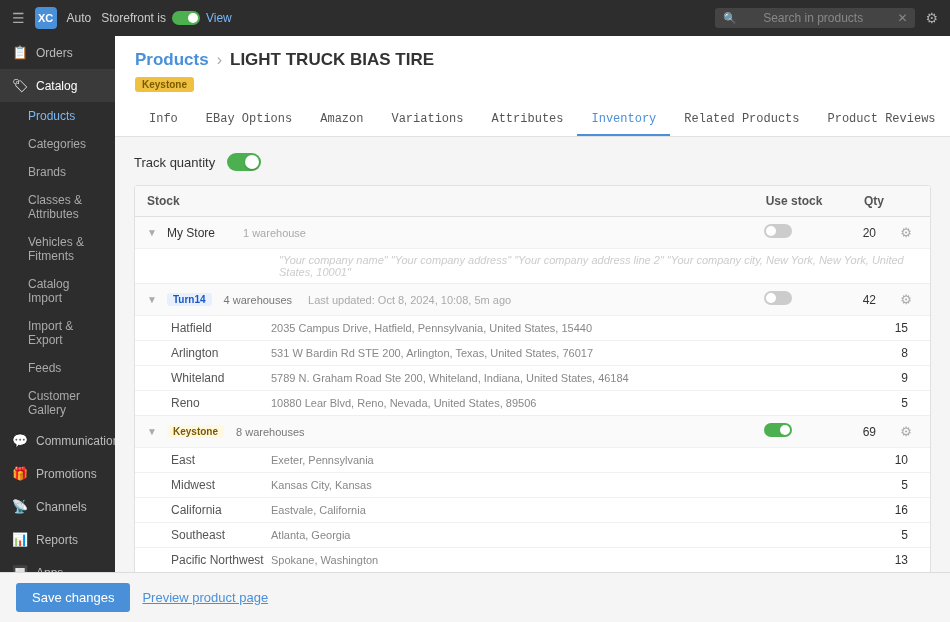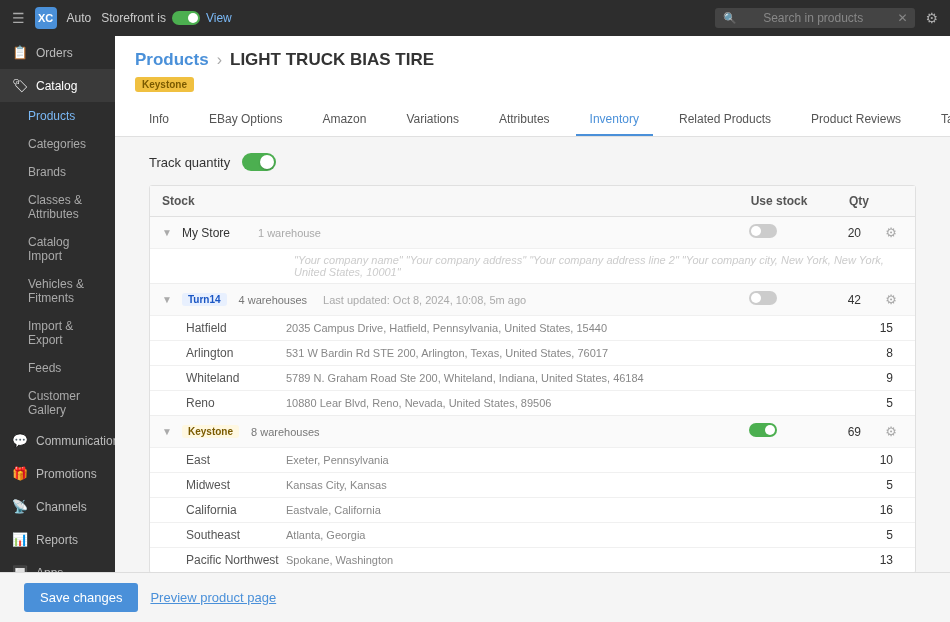--- a/index.html
+++ b/index.html
@@ -40,26 +40,26 @@
 
     
     .page-header { background: white; padding: 14px 20px 0 20px; border-bottom: 1px solid #e0e0e0; }
     .breadcrumb { display: flex; align-items: center; gap: 8px; margin-bottom: 6px; }
     .breadcrumb-products { color: #4a90d9; font-size: 17px; font-weight: 600; cursor: pointer; }
     .breadcrumb-sep { color: #aaa; font-size: 16px; }
     .breadcrumb-current { color: #333; font-size: 17px; font-weight: 600; }
     .keystone-badge { display: inline-block; background: #f0c040; color: #7a5a00; font-size: 10px; font-weight: 600; padding: 2px 7px; border-radius: 3px; margin-bottom: 8px; }
 
     
-    .tabs { display: flex; gap: 12px; margin-top: 4px; }
+    .tabs { display: flex; gap: 0; margin-top: 4px; font-family: Liberation Mono, monospace; }
     .tab { padding: 8px 14px; cursor: pointer; color: #555; font-size: 12px; border-bottom: 2px solid transparent; white-space: nowrap; }
     .tab.active { color: #4a90d9; border-bottom: 2px solid #4a90d9; font-weight: 500; }
 
     
-    .content { padding: 16px 34px; }
+    .content { padding: 16px 19px; }
 
     
     .track-qty { display: flex; align-items: center; gap: 12px; margin-bottom: 14px; }
     .track-qty-label { font-size: 13px; color: #333; }
     .toggle-switch { width: 34px; height: 18px; background: #4caf50; border-radius: 9px; position: relative; cursor: pointer; }
     .toggle-switch::after { content: ''; position: absolute; width: 14px; height: 14px; background: white; border-radius: 50%; top: 2px; right: 2px; box-shadow: 0 1px 2px rgba(0,0,0,0.2); }
 
     
     .stock-table { background: white; border: 1px solid #e0e0e0; border-radius: 3px; width: 100%; }
     .stock-header { display: flex; align-items: center; padding: 8px 12px; background: #f8f8f8; border-bottom: 1px solid #e0e0e0; }
@@ -89,21 +89,21 @@
     .warehouse-row { display: flex; align-items: center; padding: 5px 12px 5px 36px; border-top: 1px solid #f0f0f0; }
     .wh-name { min-width: 100px; font-size: 12px; color: #555; }
     .wh-address { flex: 1; font-size: 11px; color: #888; }
     .wh-qty { width: 60px; text-align: right; font-size: 12px; color: #333; padding-right: 10px; }
 
     
     .placeholder-row { display: flex; align-items: center; padding: 5px 12px 5px 36px; border-top: 1px solid #f0f0f0; gap: 8px; }
     .placeholder-text { font-size: 11px; color: #ccc; font-style: italic; }
 
     
-    .footer-bar { background: #f5f5f5; border-top: 1px solid #ddd; padding: 10px 24px; display: flex; align-items: center; gap: 12px; flex-shrink: 0; }
+    .footer-bar { background: #f5f5f5; border-top: 1px solid #ddd; padding: 10px 16px; display: flex; align-items: center; gap: 12px; flex-shrink: 0; }
     .btn-save { background: #4a90d9; color: white; border: none; padding: 7px 16px; border-radius: 3px; font-size: 13px; cursor: pointer; }
     .btn-preview { background: transparent; color: #4a90d9; border: none; font-size: 13px; cursor: pointer; text-decoration: underline; }
   </style>
 </head>
 <body>
 
 <div class="topbar">
   <div class="topbar-left">
     <span class="topbar-menu-icon">☰</span>
     <div class="topbar-logo">XC</div>
@@ -132,22 +132,22 @@
       <span class="sidebar-label">Orders</span>
     </div>
     <div class="sidebar-item active">
       <span class="icon">🏷</span>
       <span class="sidebar-label">Catalog</span>
     </div>
     <div class="sidebar-sub active">Products</div>
     <div class="sidebar-sub">Categories</div>
     <div class="sidebar-sub">Brands</div>
     <div class="sidebar-sub">Classes &amp; Attributes</div>
+    <div class="sidebar-sub">Vehicles &amp; Fitments</div>
     <div class="sidebar-sub">Catalog Import</div>
-    <div class="sidebar-sub">Vehicles &amp; Fitments</div>
     <div class="sidebar-sub">Import &amp; Export</div>
     <div class="sidebar-sub">Feeds</div>
     <div class="sidebar-sub">Customer Gallery</div>
     <div class="sidebar-item">
       <span class="icon">💬</span>
       <span class="sidebar-label">Communication</span>
     </div>
     <div class="sidebar-item">
       <span class="icon">🎁</span>
       <span class="sidebar-label">Promotions</span>

